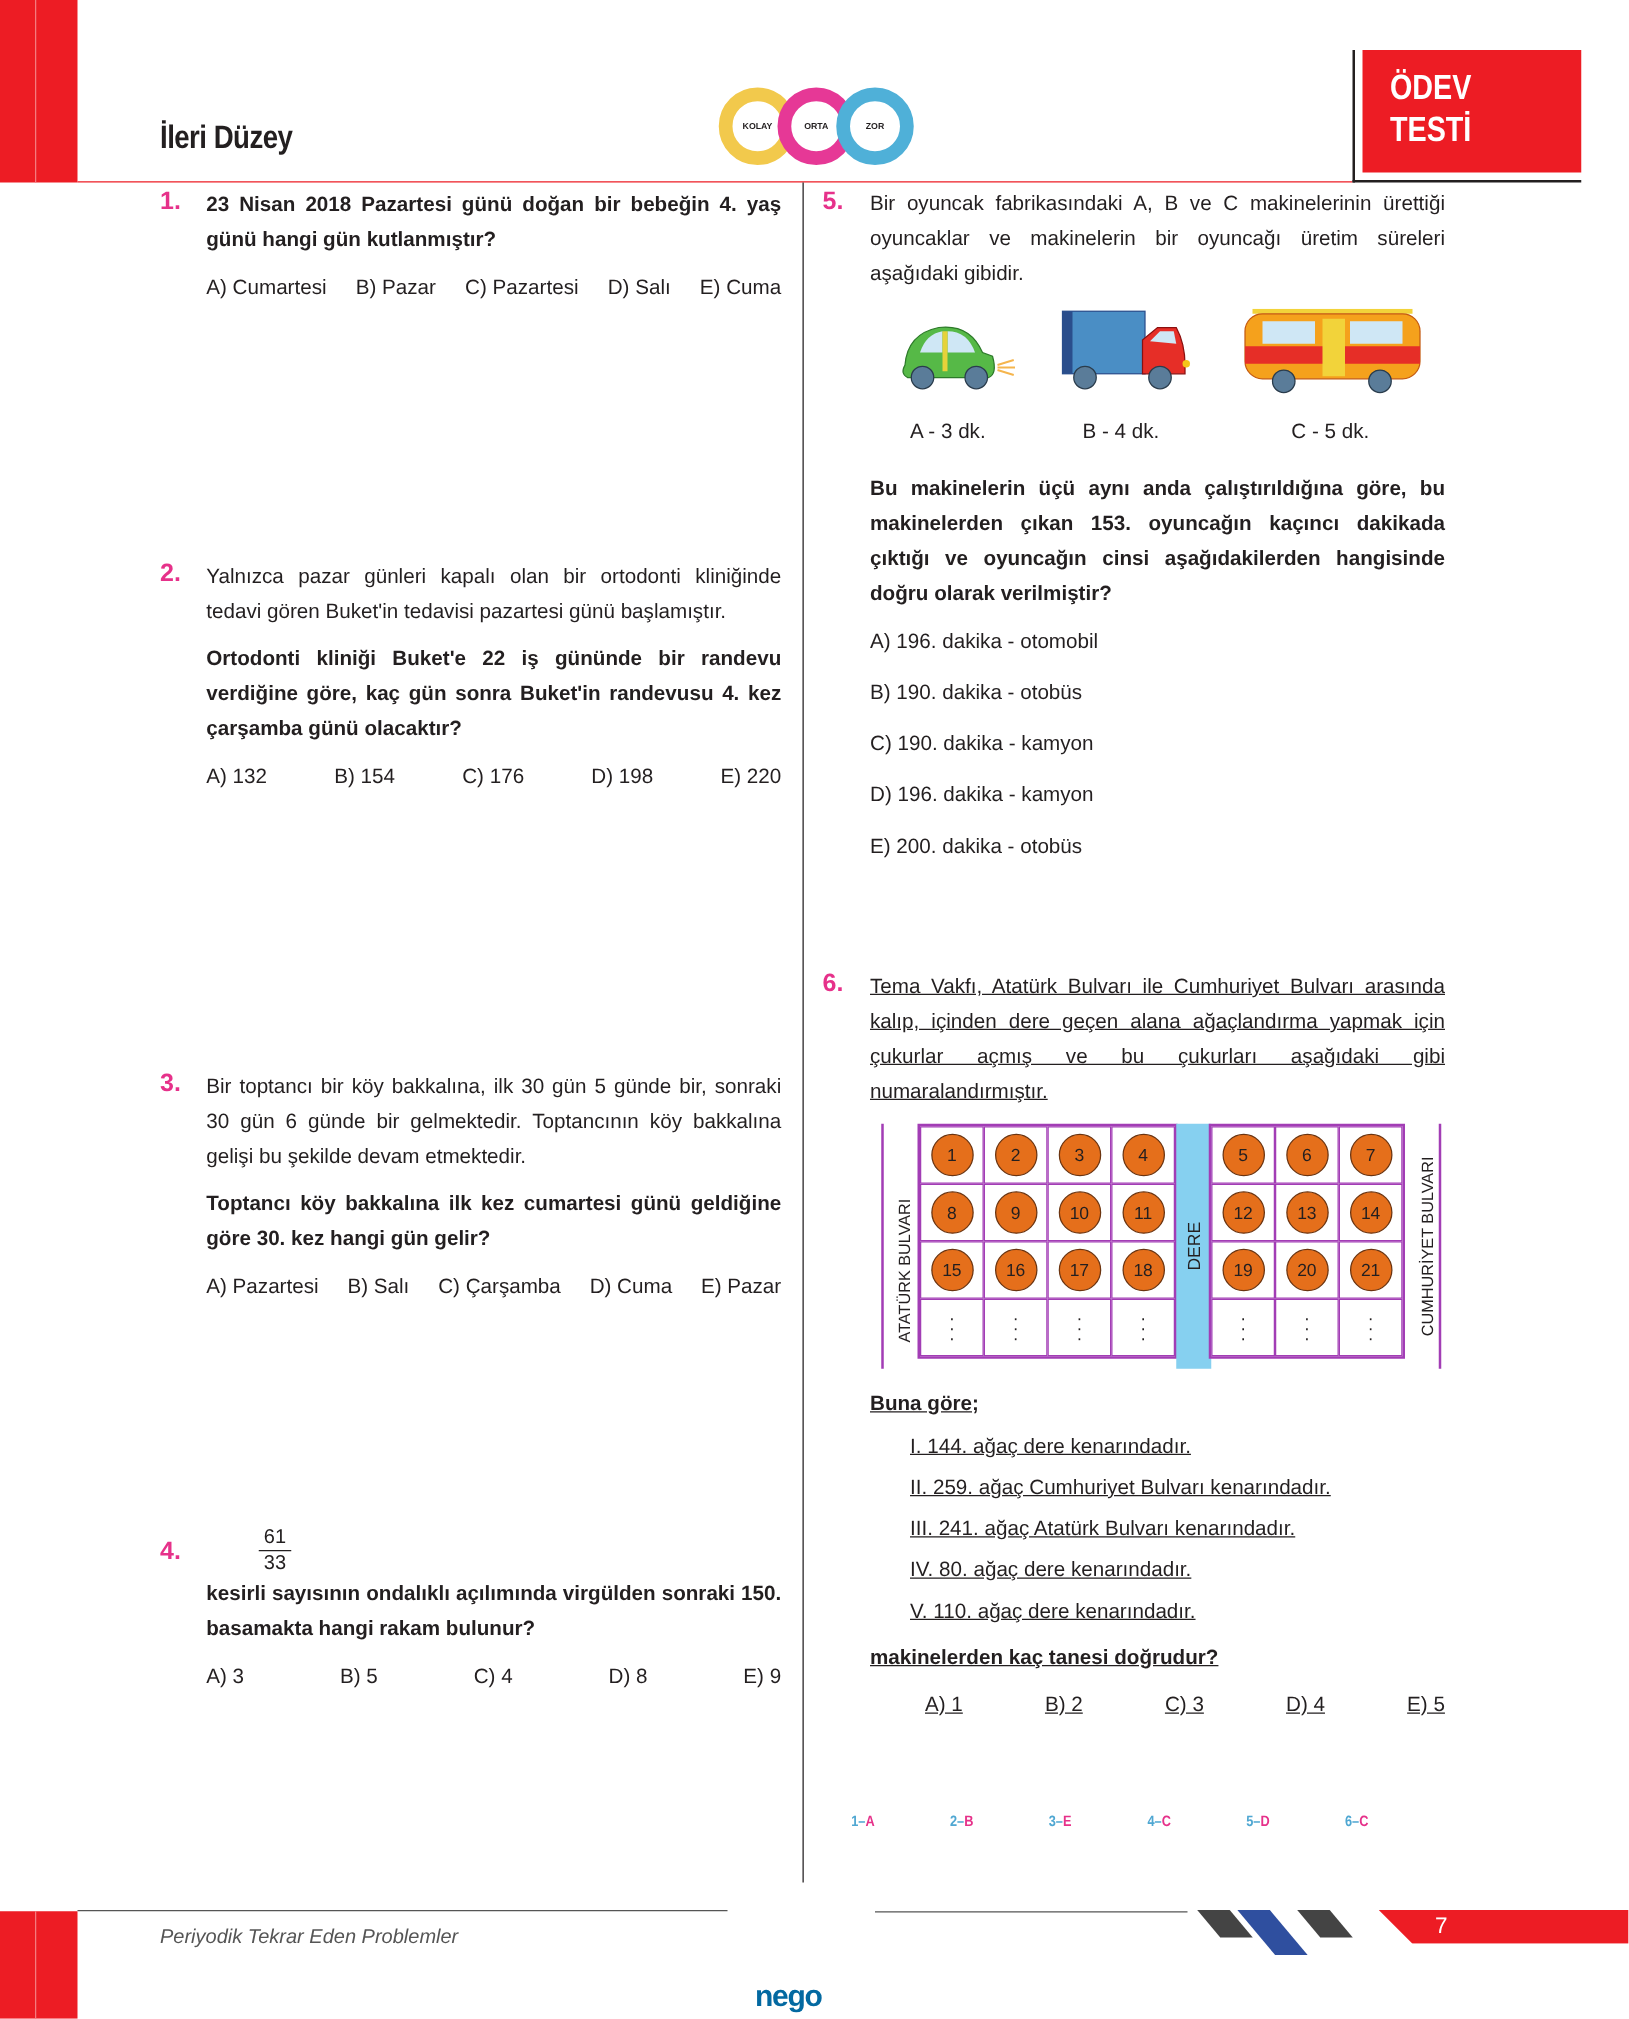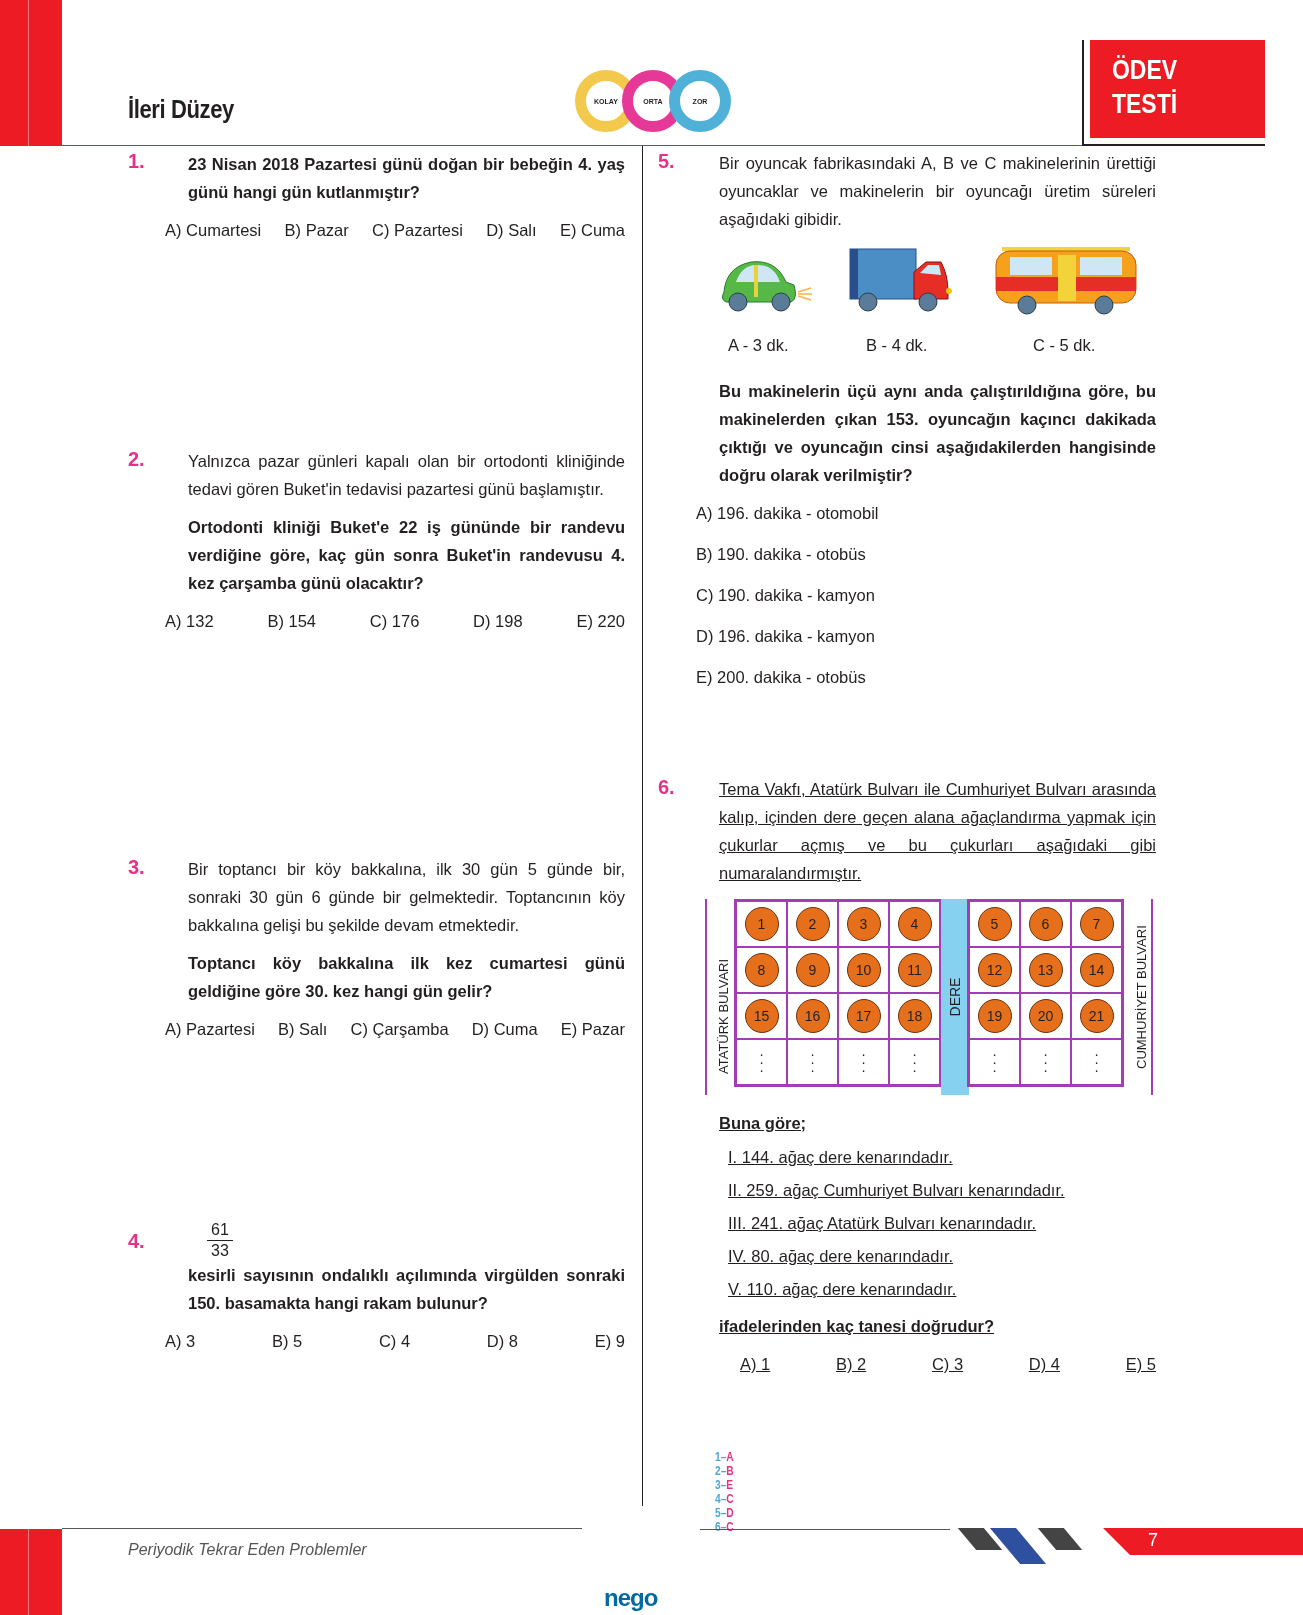--- a/index.html
+++ b/index.html
@@ -26,21 +26,21 @@
   .test-badge .red { position: absolute; left: 6px; top: 0; right: 0; bottom: 6px; background: #ed1c24; }
   .test-badge .t1, .test-badge .t2 { position: absolute; left: 28px; color: #fff; font-weight: bold; font-size: 28px; transform: scaleX(0.82); transform-origin: left; }
   .test-badge .t1 { top: 14px; }
   .test-badge .t2 { top: 48px; }
 
   .col-divider { position: absolute; left: 642px; top: 146px; width: 1px; height: 1360px; background: #231f20; }
 
   .q { position: absolute; font-size: 16.5px; line-height: 28px; }
   .qnum { position: absolute; font-weight: bold; font-size: 20px; color: #e6318a; }
   .bold { font-weight: bold; }
-  .q p { margin-bottom: 10px; text-align: justify; margin-left: 23px; }
+  .q p { margin-bottom: 10px; text-align: justify; }
   .opts-row { display: flex; justify-content: space-between; font-size: 16.5px; }
   .opts-col div { height: 41px; font-size: 16.5px; }
 
   .vehicles { position: relative; height: 100px; margin-top: 14px; }
   .veh { position: absolute; top: 0; }
   .veh-label { position: absolute; top: 84px; font-size: 16.5px; }
 
   .grid-wrap { position: relative; height: 200px; margin-top: 12px; }
   .grid { position: absolute; top: 0; border: 2px solid #a23db5; display: grid; }
   .cell { border: 1px solid #a23db5; display: flex; align-items: center; justify-content: center; width: 51px; height: 46px; }
@@ -49,21 +49,21 @@
   .dere { position: absolute; top: 0; left: 245px; width: 28px; height: 196px; background: #86d0f0; }
   .dere span { position: absolute; left: 50%; top: 50%; transform: translate(-50%,-50%) rotate(-90deg); font-size: 14px; white-space: nowrap; }
   .road { position: absolute; top: 0; height: 196px; width: 2px; background: #a23db5; }
   .road-label { position: absolute; font-size: 13px; transform: rotate(-90deg); transform-origin: left top; white-space: nowrap; }
 
   .footer-rule { position: absolute; left: 62px; top: 1528px; width: 520px; height: 1px; background: #555; }
   .footer-rule2 { position: absolute; left: 700px; top: 1529px; width: 250px; height: 1px; background: #555; }
   .footer-text { position: absolute; left: 128px; top: 1541px; font-style: italic; font-size: 16px; color: #555; }
   .nego { position: absolute; left: 604px; top: 1584px; font-weight: bold; font-size: 24px; color: #0369a1; letter-spacing: -1px; }
 
-  .answers { position: absolute; top: 1450px; left: 715px; display: flex; flex-direction: column; }
+  .answers { position: absolute; top: 1450px; left: 681px; display: flex; }
   .ans { width: 79px; font-size: 12px; font-weight: bold; transform: scaleX(0.85); transform-origin: left; }
   .ans .n { color: #4fa7d2; }
   .ans .l { color: #e6318a; }
 
   .page-num-wrap { position: absolute; left: 955px; top: 1528px; width: 348px; height: 40px; }
   .stripe { position: absolute; top: 0; height: 22px; width: 26px; transform: skewX(40deg); }
   .page-red { position: absolute; left: 148px; top: 0; width: 200px; height: 27px; background: #ed1c24; clip-path: polygon(0 0,100% 0,100% 100%,27px 100%); }
   .page-num { position: absolute; left: 193px; top: 2px; color: #fff; font-size: 18px; }
 </style>
 </head>
@@ -286,21 +286,21 @@
     <div class="road-label" style="left:432px;top:170px;">CUMHURİYET BULVARI</div>
   </div>
   <p class="bold" style="margin-top:10px;margin-bottom:4px;">Buna göre;</p>
   <div style="margin-left:32px;line-height:33px;">
     <div>I. 144. ağaç dere kenarındadır.</div>
     <div>II. 259. ağaç Cumhuriyet Bulvarı kenarındadır.</div>
     <div>III. 241. ağaç Atatürk Bulvarı kenarındadır.</div>
     <div>IV. 80. ağaç dere kenarındadır.</div>
     <div>V. 110. ağaç dere kenarındadır.</div>
   </div>
-  <p class="bold" style="margin-top:6px;">ifadelerinden kaç tanesi doğrudur?</p>
+  <p class="bold" style="margin-top:6px;">makinelerden kaç tanesi doğrudur?</p>
   <div class="opts-row" style="margin-top:2px;margin-left:44px;">
     <span>A) 1</span>
     <span>B) 2</span>
     <span>C) 3</span>
     <span>D) 4</span>
     <span>E) 5</span>
   </div>
 </div>
 
 <div class="answers">

